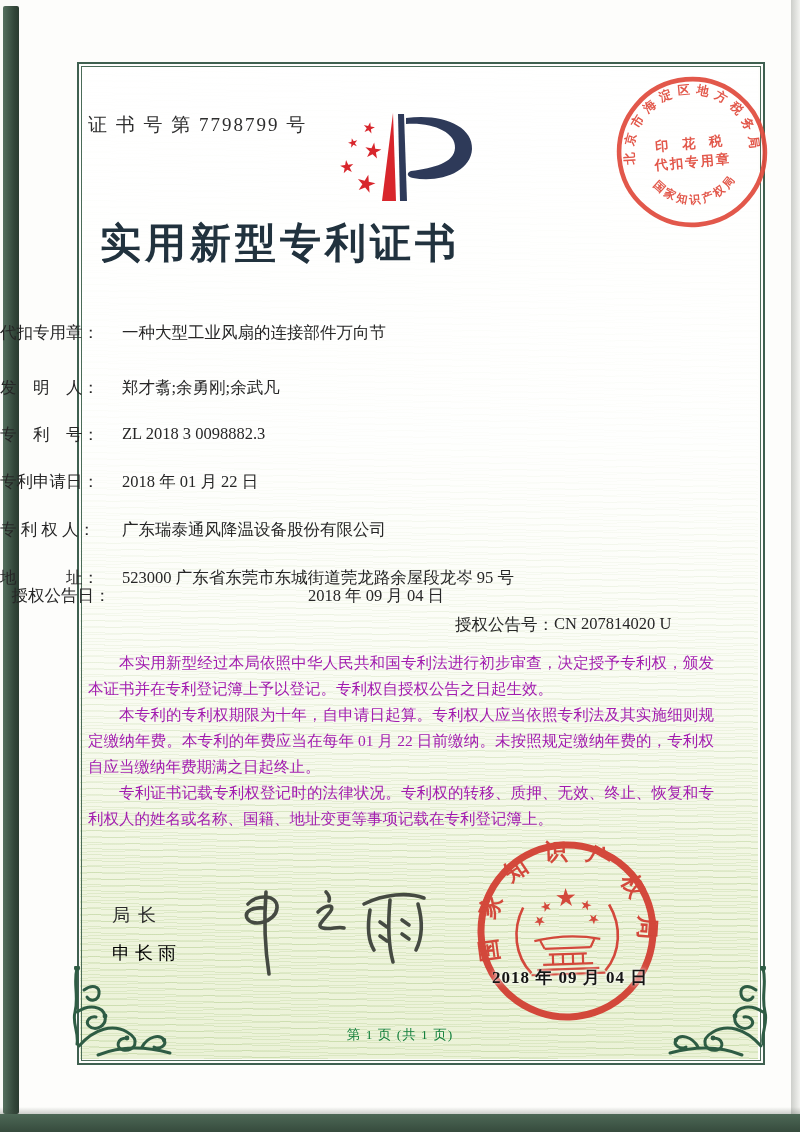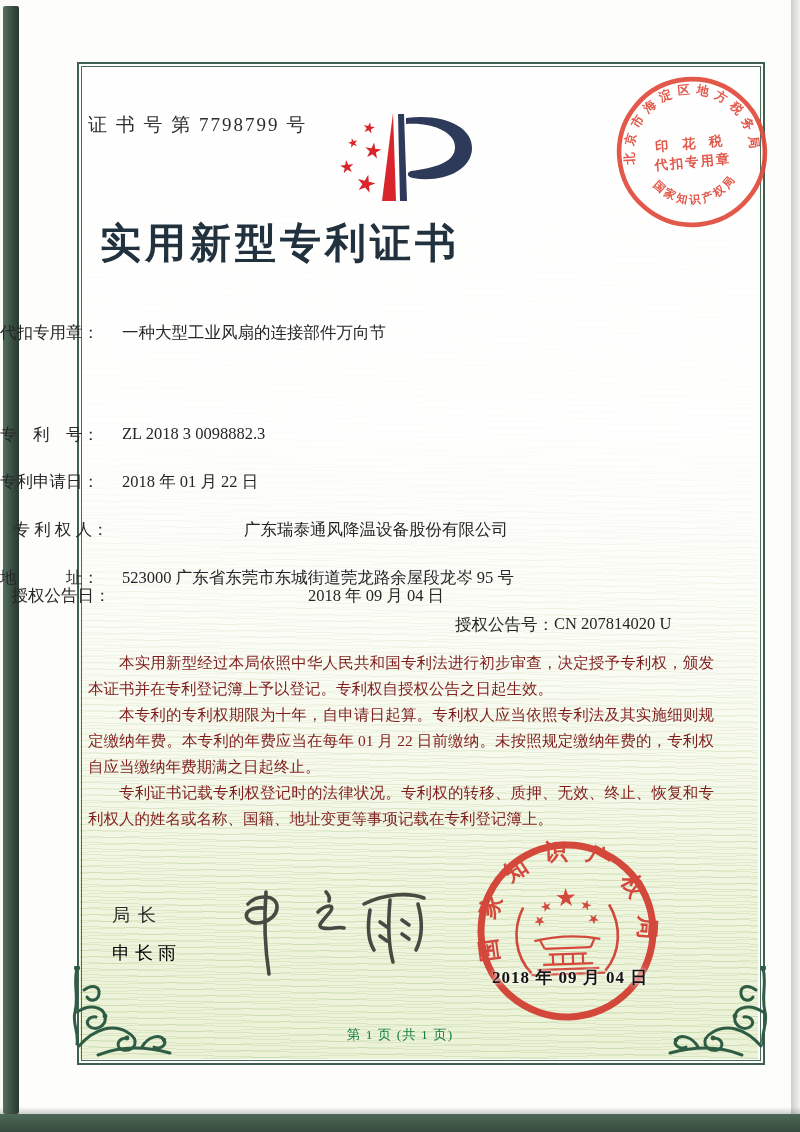--- a/index.html
+++ b/index.html
@@ -29,24 +29,24 @@
   .frame::before{content:"";position:absolute;inset:2px;border:1px solid #4a6b58;}
   .cert-no{position:absolute;left:88px;top:112px;font-size:19px;letter-spacing:2px;color:#2e2e2e;}
   .logo{position:absolute;left:322px;top:110px;width:158px;height:100px;}
   .tax-seal{position:absolute;left:614px;top:74px;width:156px;height:156px;transform:rotate(-5deg);opacity:.92;}
   .title{position:absolute;left:100px;top:216px;width:600px;text-align:left;
          font-size:41px;font-weight:bold;letter-spacing:4px;color:#21323e;}
   .frow{position:absolute;display:flex;font-size:16.5px;color:#262626;width:630px;}
   .frow .lab{width:122px;flex:0 0 122px;}
   .frow .val{flex:1;}
   .r1{top:322px;} .r2{top:377px;} .r3{top:424px;} .r4{top:471px;}
-  .r5{top:519px;text-align:center;} .r6{top:567px;} .r7{top:585px;text-align:center;}
+  .r5{top:519px;} .r6{top:567px;} .r7{top:585px;text-align:center;}
   .grant-right{position:absolute;left:455px;top:614px;font-size:16.5px;color:#262626;display:flex;}
   .body-text{position:absolute;left:88px;top:650px;width:626px;font-size:15.5px;
-             line-height:26px;text-align:justify;color:#7f1d1d;}
+             line-height:26px;text-align:justify;color:#a21caf;}
   .body-text p{margin:0;text-indent:2em;}
   .signer-title{position:absolute;left:112px;top:903px;font-size:18px;letter-spacing:8px;color:#2a2a2a;}
   .signer-name{position:absolute;left:112px;top:941px;font-size:18px;letter-spacing:5px;color:#000000;}
   .signature{position:absolute;left:226px;top:878px;width:208px;height:106px;}
   .official-seal{position:absolute;left:472px;top:836px;width:190px;height:190px;opacity:.93;transform:rotate(-2deg);}
   .seal-date{position:absolute;left:492px;top:966px;font-size:17px;font-weight:bold;letter-spacing:1px;
              color:#151515;text-shadow:0 0 3px rgba(255,255,255,.9),0 0 6px rgba(255,255,255,.7);}
   .footer{position:absolute;left:100px;top:1026px;width:600px;text-align:center;font-size:13.5px;
           letter-spacing:1px;color:#15803d;}
   .flourish{position:absolute;width:106px;height:96px;}
@@ -134,20 +134,24 @@
       <textPath href="#taxBottom" startOffset="50%" text-anchor="middle">国家知识产权局</textPath>
     </text>
   </svg>
 
   <div class="title">实用新型专利证书</div>
 
   <div class="frow r1">
     <span class="lab">代扣专用章：</span>
     <span class="val">一种大型工业风扇的连接部件万向节</span>
   </div>
+  <div class="frow r2">
+    <span class="lab">发　明　人：</span>
+    <span class="val">郑才翥;余勇刚;余武凡</span>
+  </div>
   <div class="frow r3">
     <span class="lab">专　利　号：</span>
     <span class="val">ZL 2018 3 0098882.3</span>
   </div>
   <div class="frow r4">
     <span class="lab">专利申请日：</span>
     <span class="val">2018 年 01 月 22 日</span>
   </div>
   <div class="frow r5">
     <span class="lab">专 利 权 人：</span>

